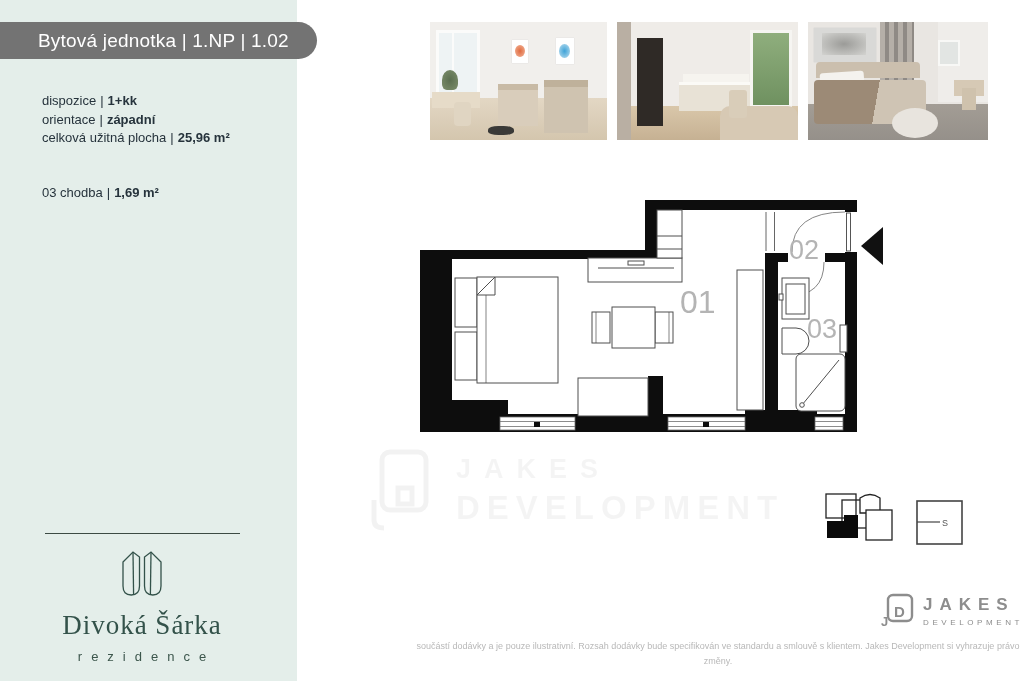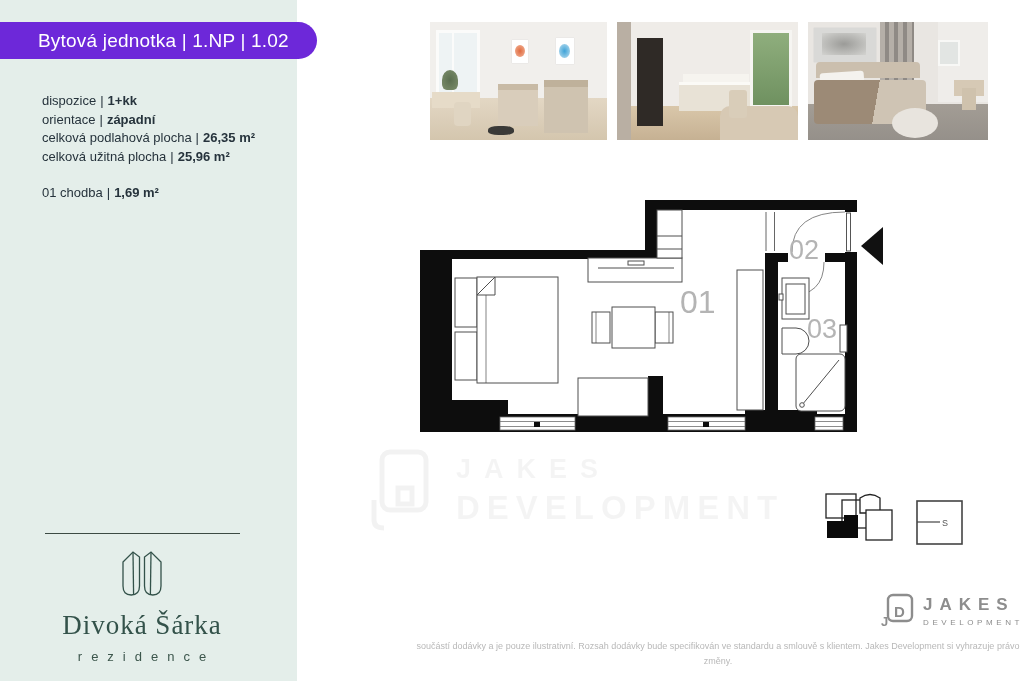--- a/index.html
+++ b/index.html
@@ -1,20 +1,20 @@
 <!DOCTYPE html>
 <html><head>
 <meta charset="utf-8">
 <style>
   html,body{margin:0;padding:0;background:#ffffff;}
   #page{position:relative;width:1024px;height:681px;background:#ffffff;overflow:hidden;
         font-family:"Liberation Sans",sans-serif;color:#26333c;}
   
   .sidebar-bg{position:absolute;left:0;top:0;width:297px;height:681px;background:#e4eeea;}
-  .banner{position:absolute;left:0;top:22px;width:279px;height:37px;background:#6d28d9;
+  .banner{position:absolute;left:0;top:22px;width:279px;height:37px;background:#737373;
           border-radius:0 19px 19px 0;color:#fff;font-size:19px;display:flex;align-items:center;
           padding-left:38px;letter-spacing:.2px;}
   .specs{position:absolute;left:42px;top:92px;font-size:13px;line-height:18.5px;}
   .rooms{position:absolute;left:42px;top:184px;font-size:13px;line-height:18.5px;}
   .sep{margin:0 4px;}
   .val{font-weight:bold;}
   .divider{position:absolute;left:45px;top:533px;width:195px;height:1px;background:#3c4a43;}
   .logoblock{position:absolute;left:0;top:548px;width:284px;text-align:center;color:#33524a;}
   .logoname{font-family:"Liberation Serif",serif;font-size:27px;letter-spacing:1px;margin-top:8px;text-align:center;}
   .logosub{font-size:13px;letter-spacing:9px;margin-top:8px;padding-left:9px;color:#3c564c;}
@@ -44,26 +44,25 @@
 <div id="page">
 
   <div class="sidebar-bg"></div>
   <div class="banner">
     <span>Bytová jednotka | 1.NP | 1.02</span>
   </div>
 
   <div class="specs">
     <div><span>dispozice</span><span class="sep">|</span><span class="val">1+kk</span></div>
     <div><span>orientace</span><span class="sep">|</span><span class="val">západní</span></div>
-    <div><span>celková podlahová plocha</span><span class="sep">|</span><span class="val">26,35 m²</span></div>
     <div><span>celková užitná plocha</span><span class="sep">|</span><span class="val">25,96 m²</span></div>
   </div>
 
   <div class="rooms">
-    <div><span>01 chodba</span><span class="sep">|</span><span class="val">1,69 m²</span></div>
+    <div><span>03 chodba</span><span class="sep">|</span><span class="val">1,69 m²</span></div>
   </div>
 
   <div class="divider"></div>
 
   <div class="logoblock">
     <svg width="46" height="50" viewBox="0 0 46 50">
       <g fill="none" stroke="#33524a" stroke-width="1.3">
         <path d="M4 14 L14 4 L20.5 9 L20.5 38 Q20.5 47 12.2 47 Q4 47 4 38 Z"></path>
         <path d="M14 4 L14.6 46.8"></path>
         <path d="M42 14 L32 4 L25.5 9 L25.5 38 Q25.5 47 33.8 47 Q42 47 42 38 Z"></path>

